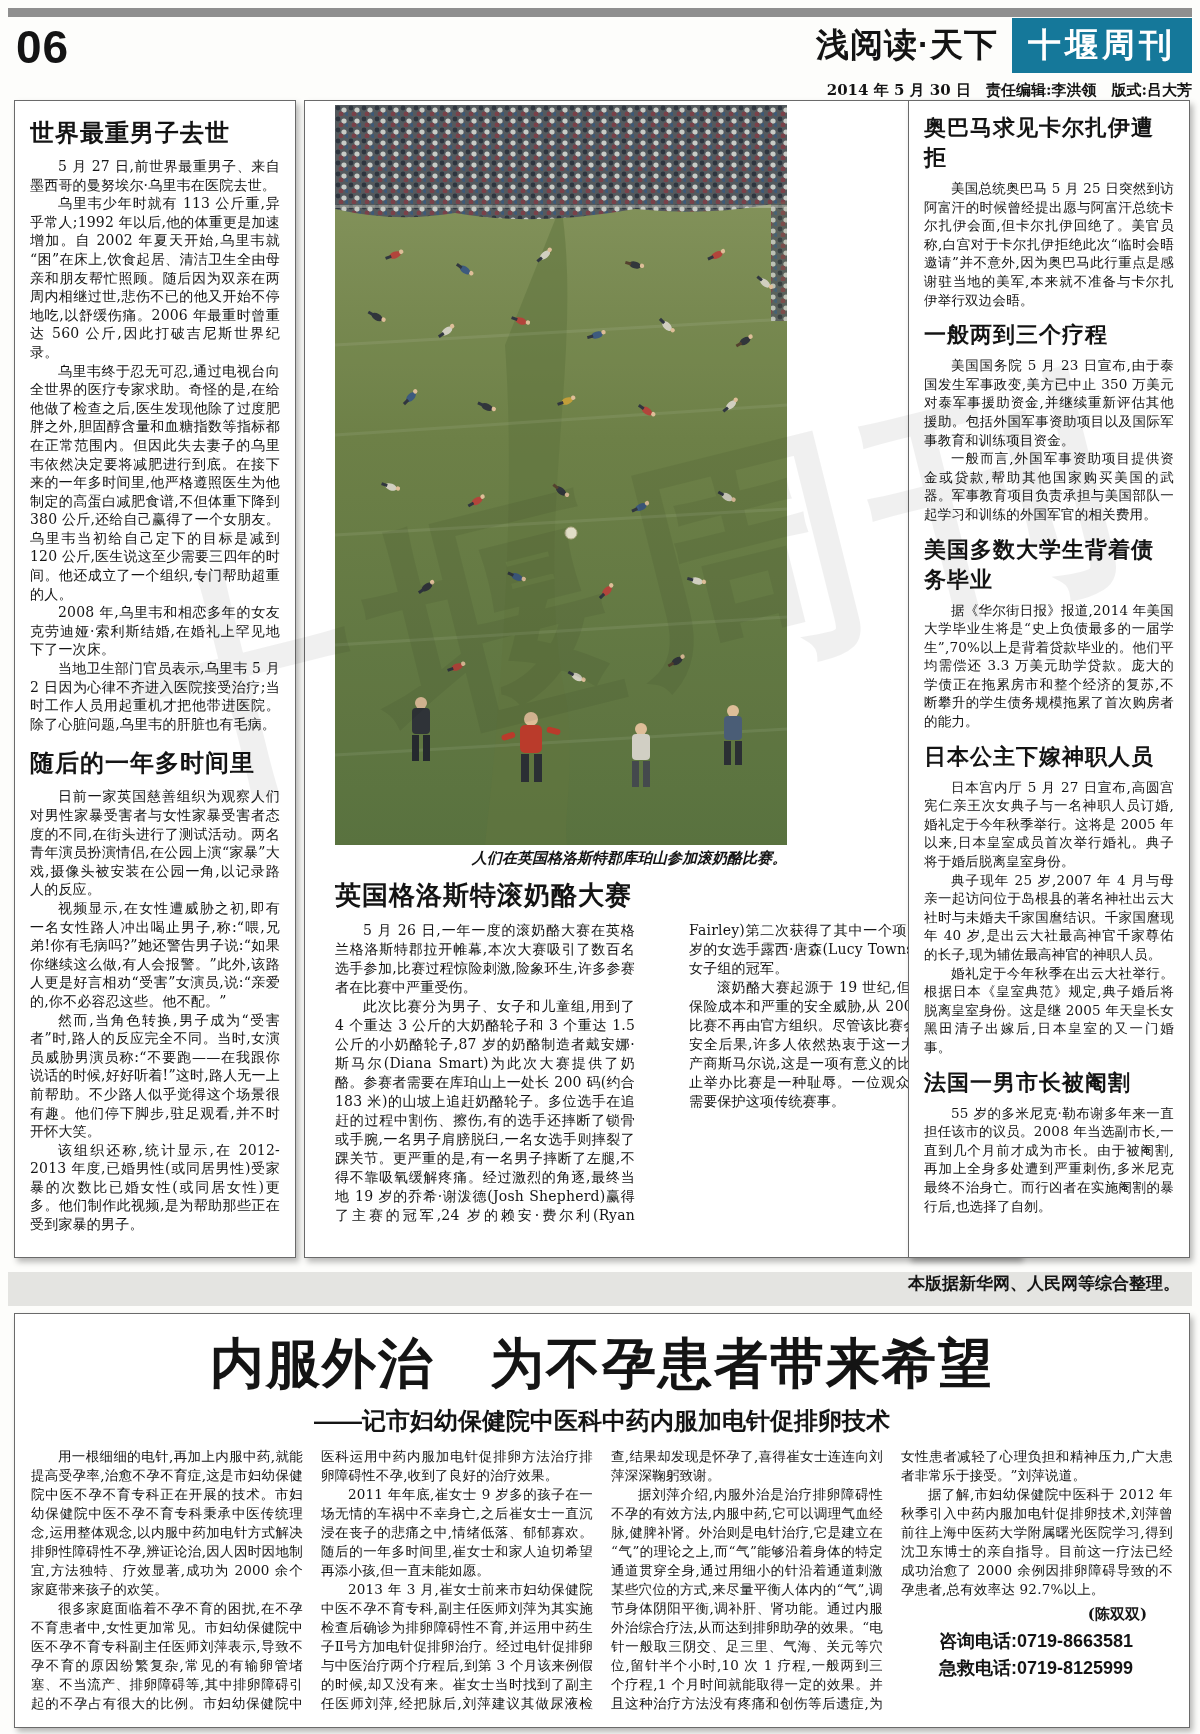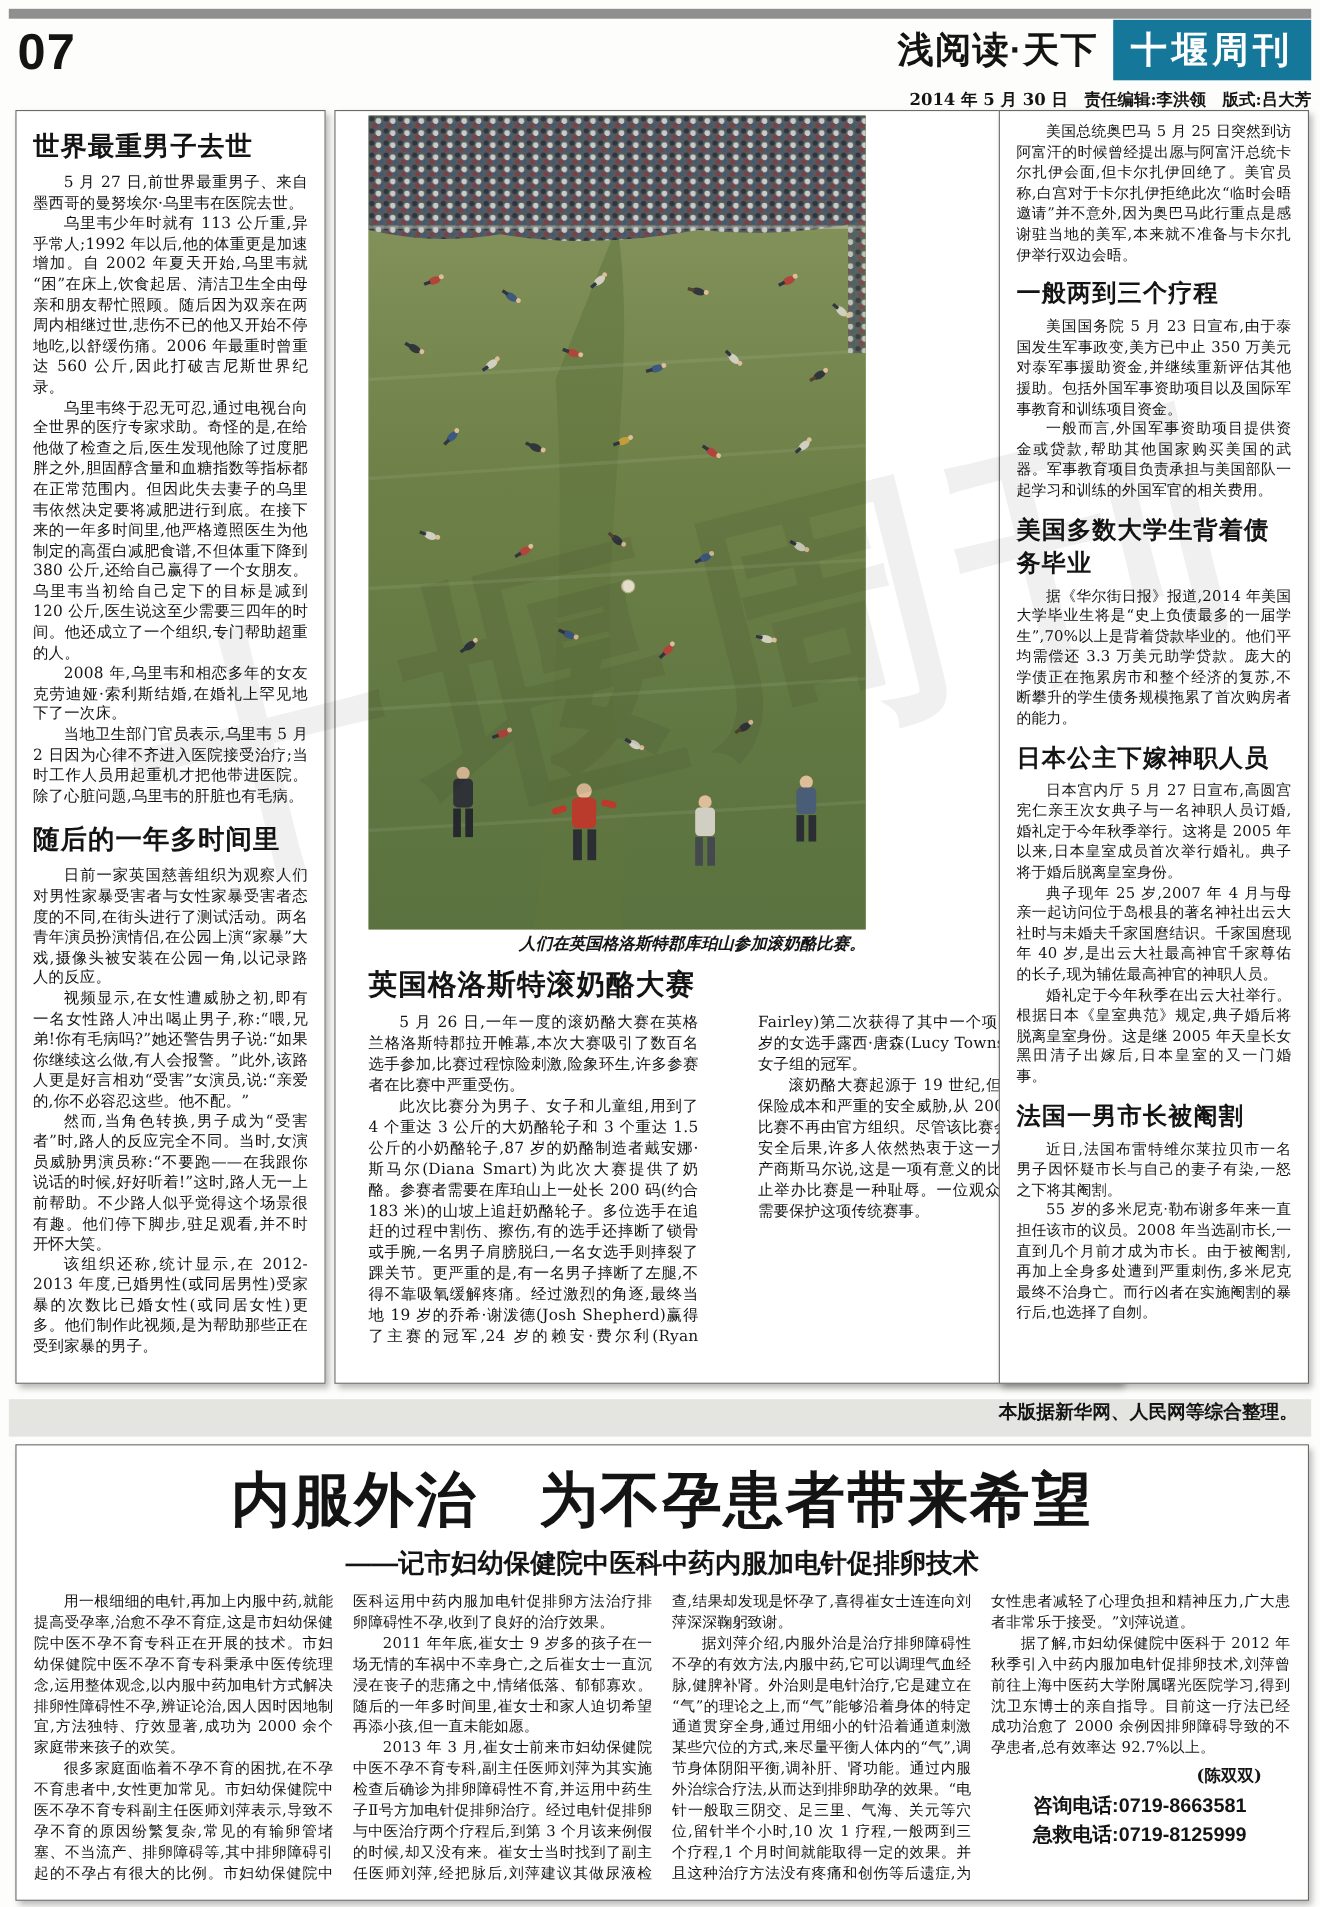--- a/index.html
+++ b/index.html
@@ -53,21 +53,21 @@
              color:#000;opacity:.055;transform:rotate(-14deg);letter-spacing:18px;white-space:nowrap;}
 </style>
 </head>
 <body>
 
 <div class="page">
 
   <div class="topbar"></div>
 
   <header>
-    <div class="pageno">07</div>
+    <div class="pageno">06</div>
     <div class="head-right">
       <div class="head-row">
         <span class="section">浅阅读·天下</span>
         <span class="badge" style="background-color: rgb(21, 120, 154);">十堰周刊</span>
       </div>
       <div class="dateline">2014 年 5 月 30 日　责任编辑:李洪领　版式:吕大芳</div>
     </div>
   </header>
 
   <section class="box box-left">
@@ -308,20 +308,21 @@
       <div class="body two-col">
           <p>5 月 26 日,一年一度的滚奶酪大赛在英格兰格洛斯特郡拉开帷幕,本次大赛吸引了数百名选手参加,比赛过程惊险刺激,险象环生,许多参赛者在比赛中严重受伤。</p>
           <p>此次比赛分为男子、女子和儿童组,用到了 4 个重达 3 公斤的大奶酪轮子和 3 个重达 1.5 公斤的小奶酪轮子,87 岁的奶酪制造者戴安娜·斯马尔(Diana Smart)为此次大赛提供了奶酪。参赛者需要在库珀山上一处长 200 码(约合 183 米)的山坡上追赶奶酪轮子。多位选手在追赶的过程中割伤、擦伤,有的选手还摔断了锁骨或手腕,一名男子肩膀脱臼,一名女选手则摔裂了踝关节。更严重的是,有一名男子摔断了左腿,不得不靠吸氧缓解疼痛。经过激烈的角逐,最终当地 19 岁的乔希·谢泼德(Josh Shepherd)赢得了主赛的冠军,24 岁的赖安·费尔利(Ryan Fairley)第二次获得了其中一个项目的冠军,17 岁的女选手露西·唐森(Lucy Townsend)赢得了女子组的冠军。</p>
           <p>滚奶酪大赛起源于 19 世纪,但是,因为巨额保险成本和严重的安全威胁,从 2009 年起,这项比赛不再由官方组织。尽管该比赛会带来严重的安全后果,许多人依然热衷于这一大赛。奶酪生产商斯马尔说,这是一项有意义的比赛,而官方阻止举办比赛是一种耻辱。一位观众则表示,他们需要保护这项传统赛事。</p>
         </div>
     </article>
   </section>
 
   <section class="box box-right">
     <article>
+      <h2 class="title">奥巴马求见卡尔扎伊遭拒</h2>
       <div class="body">
           <p>美国总统奥巴马 5 月 25 日突然到访阿富汗的时候曾经提出愿与阿富汗总统卡尔扎伊会面,但卡尔扎伊回绝了。美官员称,白宫对于卡尔扎伊拒绝此次“临时会晤邀请”并不意外,因为奥巴马此行重点是感谢驻当地的美军,本来就不准备与卡尔扎伊举行双边会晤。</p>
         </div>
     </article>
     <article>
       <h2 class="title">一般两到三个疗程</h2>
       <div class="body">
           <p>美国国务院 5 月 23 日宣布,由于泰国发生军事政变,美方已中止 350 万美元对泰军事援助资金,并继续重新评估其他援助。包括外国军事资助项目以及国际军事教育和训练项目资金。</p>
           <p>一般而言,外国军事资助项目提供资金或贷款,帮助其他国家购买美国的武器。军事教育项目负责承担与美国部队一起学习和训练的外国军官的相关费用。</p>
         </div>
@@ -336,21 +337,20 @@
       <h2 class="title">日本公主下嫁神职人员</h2>
       <div class="body">
           <p>日本宫内厅 5 月 27 日宣布,高圆宫宪仁亲王次女典子与一名神职人员订婚,婚礼定于今年秋季举行。这将是 2005 年以来,日本皇室成员首次举行婚礼。典子将于婚后脱离皇室身份。</p>
           <p>典子现年 25 岁,2007 年 4 月与母亲一起访问位于岛根县的著名神社出云大社时与未婚夫千家国麿结识。千家国麿现年 40 岁,是出云大社最高神官千家尊佑的长子,现为辅佐最高神官的神职人员。</p>
           <p>婚礼定于今年秋季在出云大社举行。根据日本《皇室典范》规定,典子婚后将脱离皇室身份。这是继 2005 年天皇长女黑田清子出嫁后,日本皇室的又一门婚事。</p>
         </div>
     </article>
     <article>
       <h2 class="title">法国一男市长被阉割</h2>
       <div class="body">
-          <p>近日,法国布雷特维尔莱拉贝市一名男子因怀疑市长与自己的妻子有染,一怒之下将其阉割。</p>
           <p>55 岁的多米尼克·勒布谢多年来一直担任该市的议员。2008 年当选副市长,一直到几个月前才成为市长。由于被阉割,再加上全身多处遭到严重刺伤,多米尼克最终不治身亡。而行凶者在实施阉割的暴行后,也选择了自刎。</p>
         </div>
     </article>
   </section>
 
   <div class="source-band" style="background-color: rgb(228, 228, 225);">
     <span>本版据新华网、人民网等综合整理。</span>
   </div>
 
   <section class="box box-ad">

